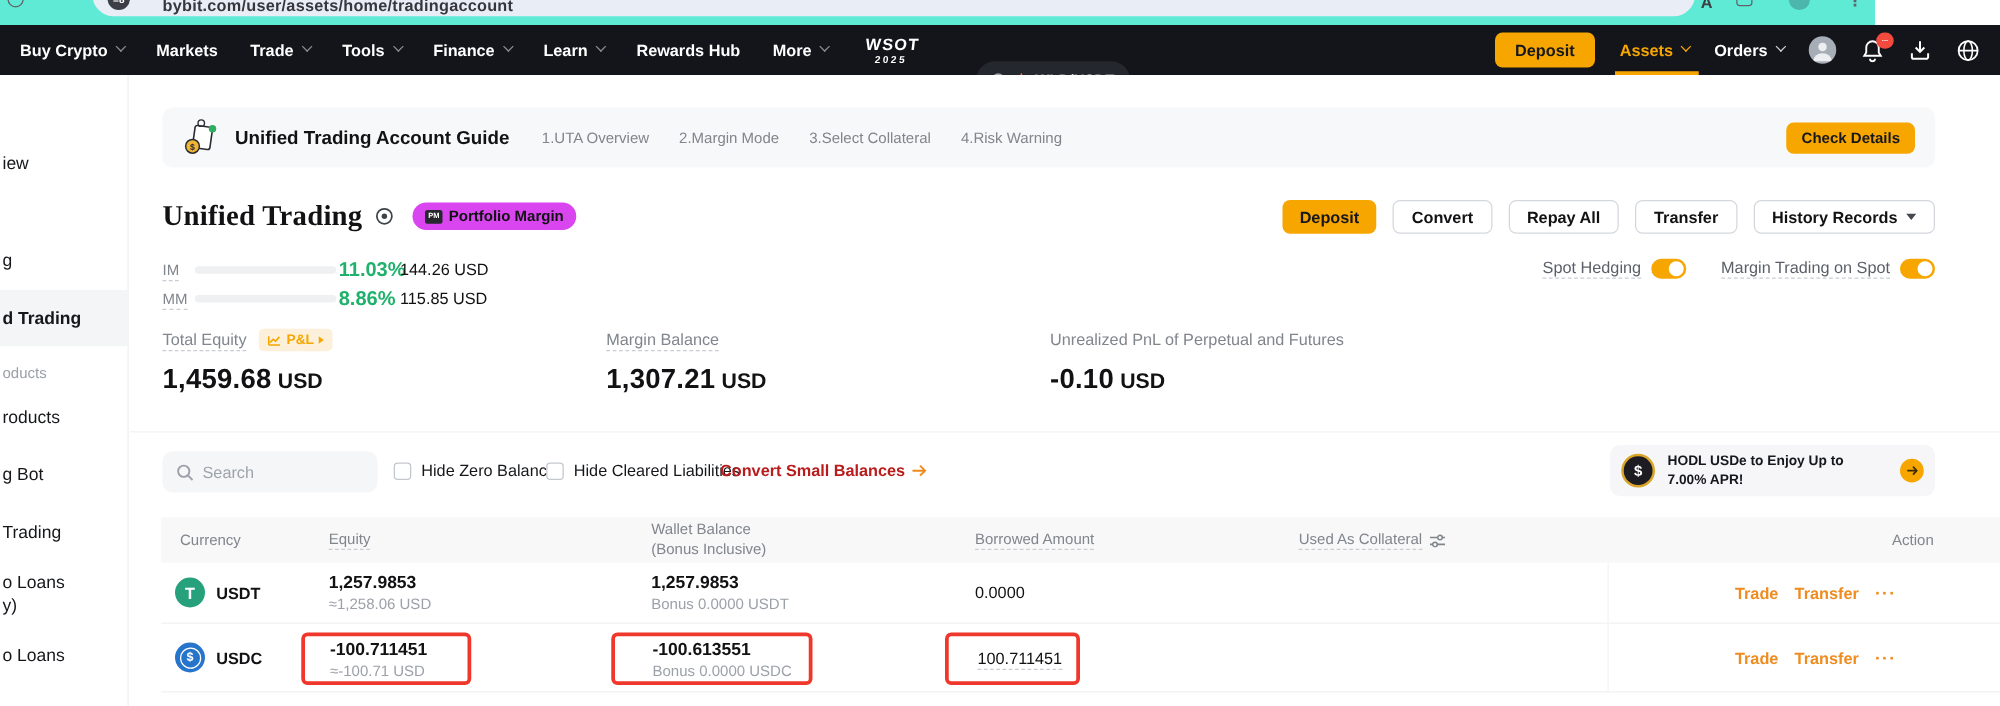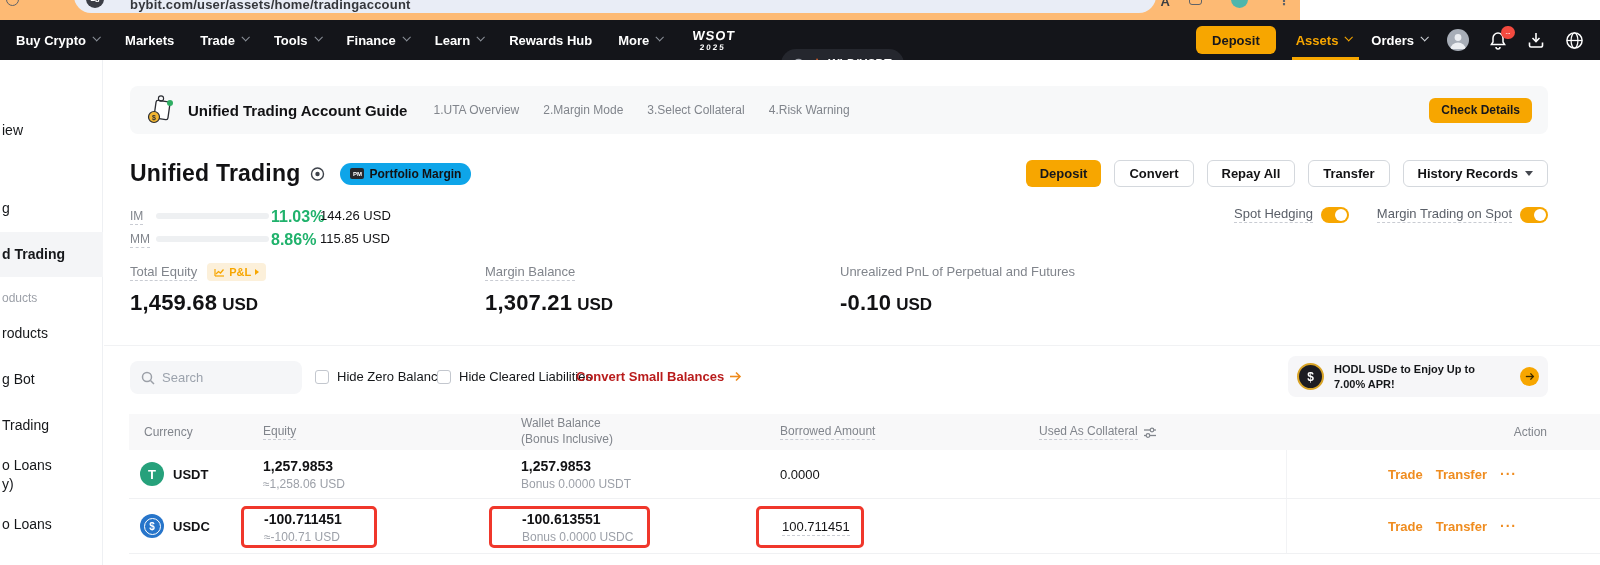--- a/index.html
+++ b/index.html
@@ -1,20 +1,20 @@
 <!DOCTYPE html>
 <html><head>
 <meta charset="utf-8">
 <style>
   * { margin:0; padding:0; box-sizing:border-box; }
   body { font-family:"Liberation Sans","DejaVu Sans",sans-serif; background:#fff; }
   .screen { position:relative; width:1600px; height:565px; overflow:hidden; background:#fff; }
 
   
-  .browserbar { position:absolute; left:0; top:0; width:1300px; height:20px; background:#fdba74; overflow:hidden; }
+  .browserbar { position:absolute; left:0; top:0; width:1500px; height:20px; background:#5eead4; overflow:hidden; }
   .reload-circle { position:absolute; left:6px; top:-7px; width:13px; height:13px; border:1.5px solid #5f6368; border-radius:50%; }
   .urlpill { position:absolute; left:74px; right:144px; top:-21px; height:34px; border-radius:17px; background:#e9edf6; }
   .site-badge { position:absolute; left:86px; top:-10px; width:18px; height:18px; border-radius:50%; background:#3b3e46; color:#fff; font-size:8px; font-weight:700; display:flex; align-items:center; justify-content:center; }
   .url-text { position:absolute; left:130px; top:-3px; font-size:13px; font-weight:700; color:#35373c; letter-spacing:.2px; }
   .bb-right { position:absolute; right:0; top:0; height:20px; }
   .bb-a { position:absolute; right:130px; top:-6px; font-size:13px; font-weight:700; color:#3c4043; }
   .bb-square { position:absolute; right:98px; top:-8px; width:13px; height:13px; border:1.5px solid #5f6368; border-radius:3px; }
   .bb-avatar { position:absolute; right:52px; top:-9px; width:17px; height:17px; border-radius:50%; background:#4db6ac; }
   .bb-dots { position:absolute; right:10px; top:-6px; font-size:12px; color:#5f6368; font-weight:700; }
 
@@ -50,23 +50,23 @@
   .main { position:absolute; left:104px; top:60px; right:0; bottom:0; background:#fff; }
 
   .guide { position:absolute; left:26px; right:52px; top:26px; height:48px; background:#f7f8f9; border-radius:8px; display:flex; align-items:center; padding:0 16px; }
   .guide-icon { width:30px; height:30px; position:relative; flex:0 0 auto; }
   .guide-title { font-size:15px; font-weight:700; color:#121214; margin-left:12px; white-space:nowrap; }
   .guide-steps { display:flex; gap:24px; margin-left:26px; }
   .guide-step { font-size:12px; color:#81858c; white-space:nowrap; cursor:pointer; }
   .btn-check { margin-left:auto; background:#f7a600; border:none; color:#16171c; font-size:12px; font-weight:700; height:25px; padding:0 12px; border-radius:6px; cursor:pointer; font-family:inherit; }
 
   .title-row { position:absolute; left:26px; top:100px; display:flex; align-items:center; }
-  .page-title { font-size:23px; font-weight:700; color:#121214; letter-spacing:.2px; }
+  .page-title { font-size:23px; font-weight:700; color:#121214; letter-spacing:.2px;font-family:Liberation Serif, serif; }
   .eye { margin-left:9px; cursor:pointer; display:flex; }
-  .pm-pill { margin-left:14px; height:22px; background:#0ea5e9; border-radius:11px; display:flex; align-items:center; padding:0 10px; gap:5px; cursor:pointer; }
+  .pm-pill { margin-left:14px; height:22px; background:#d946ef; border-radius:11px; display:flex; align-items:center; padding:0 10px; gap:5px; cursor:pointer; }
   .pm-ic { width:14px; height:11px; background:#26272c; border-radius:2px; color:#fff; font-size:6px; font-weight:700; display:flex; align-items:center; justify-content:center; }
   .pm-pill .t { font-size:12px; font-weight:600; color:#121214; }
 
   .hdr-buttons { position:absolute; right:52px; top:100px; display:flex; gap:13px; }
   .btn { height:27px; border-radius:6px; font-size:13px; font-weight:700; font-family:inherit; cursor:pointer; display:flex; align-items:center; padding:0 14px; white-space:nowrap; }
   .btn.primary { background:#f7a600; border:none; color:#16171c; }
   .btn.ghost { background:#fff; border:1px solid #d4d8dd; color:#121214; }
   .caret-down { width:0; height:0; border-left:4px solid transparent; border-right:4px solid transparent; border-top:5px solid #45484f; margin-left:7px; }
 
   .mrow { position:absolute; left:0; height:16px; }

